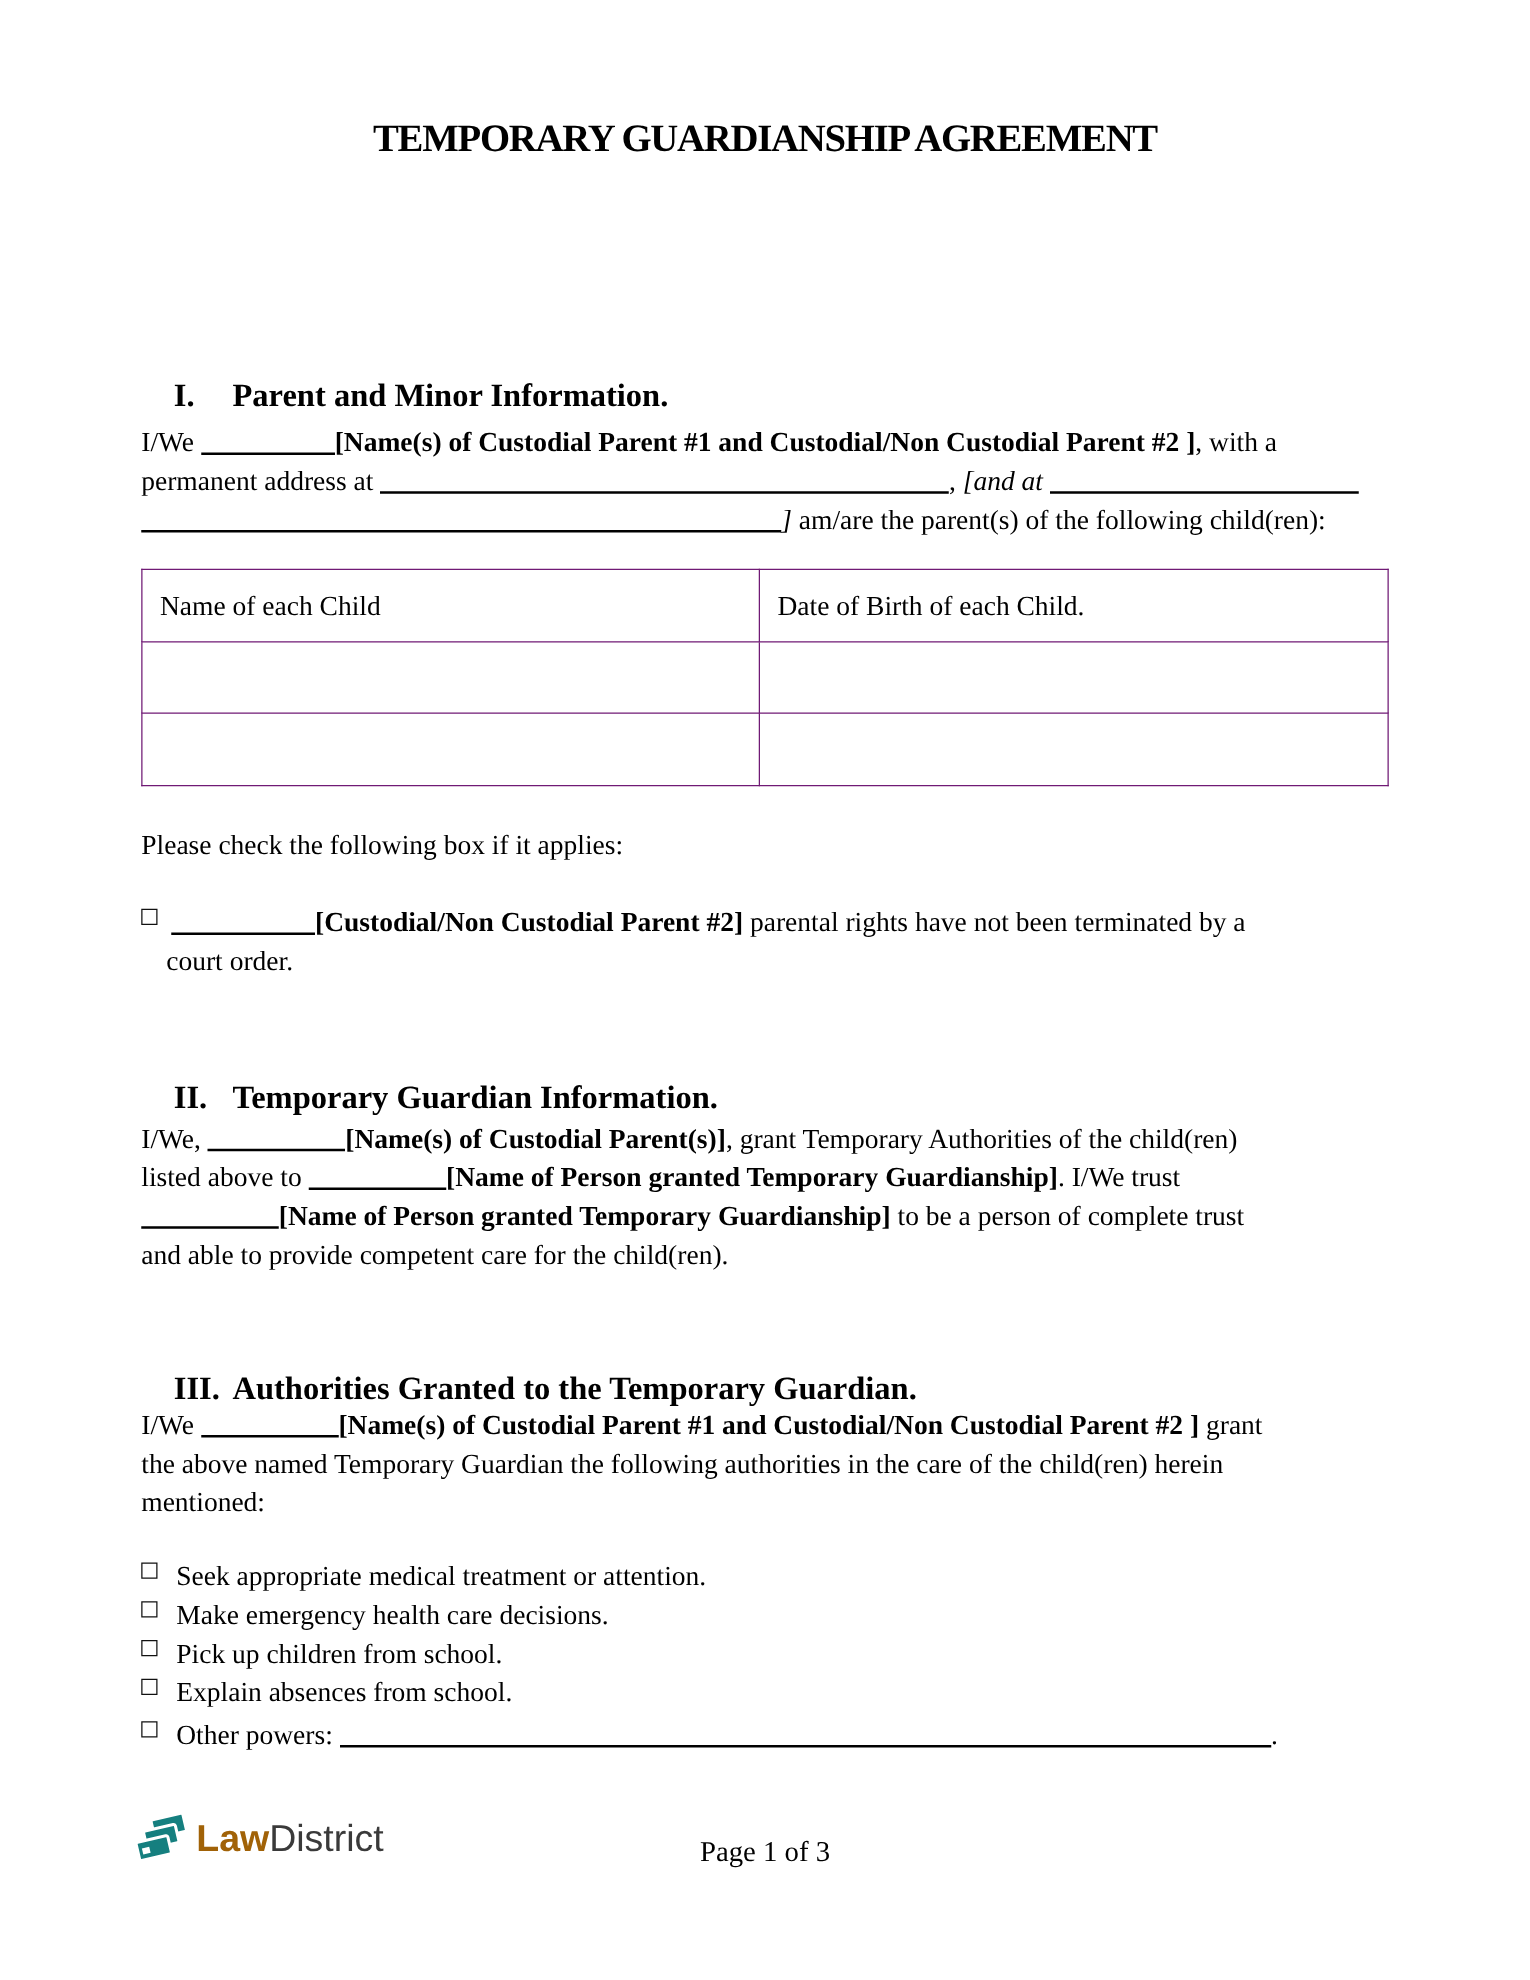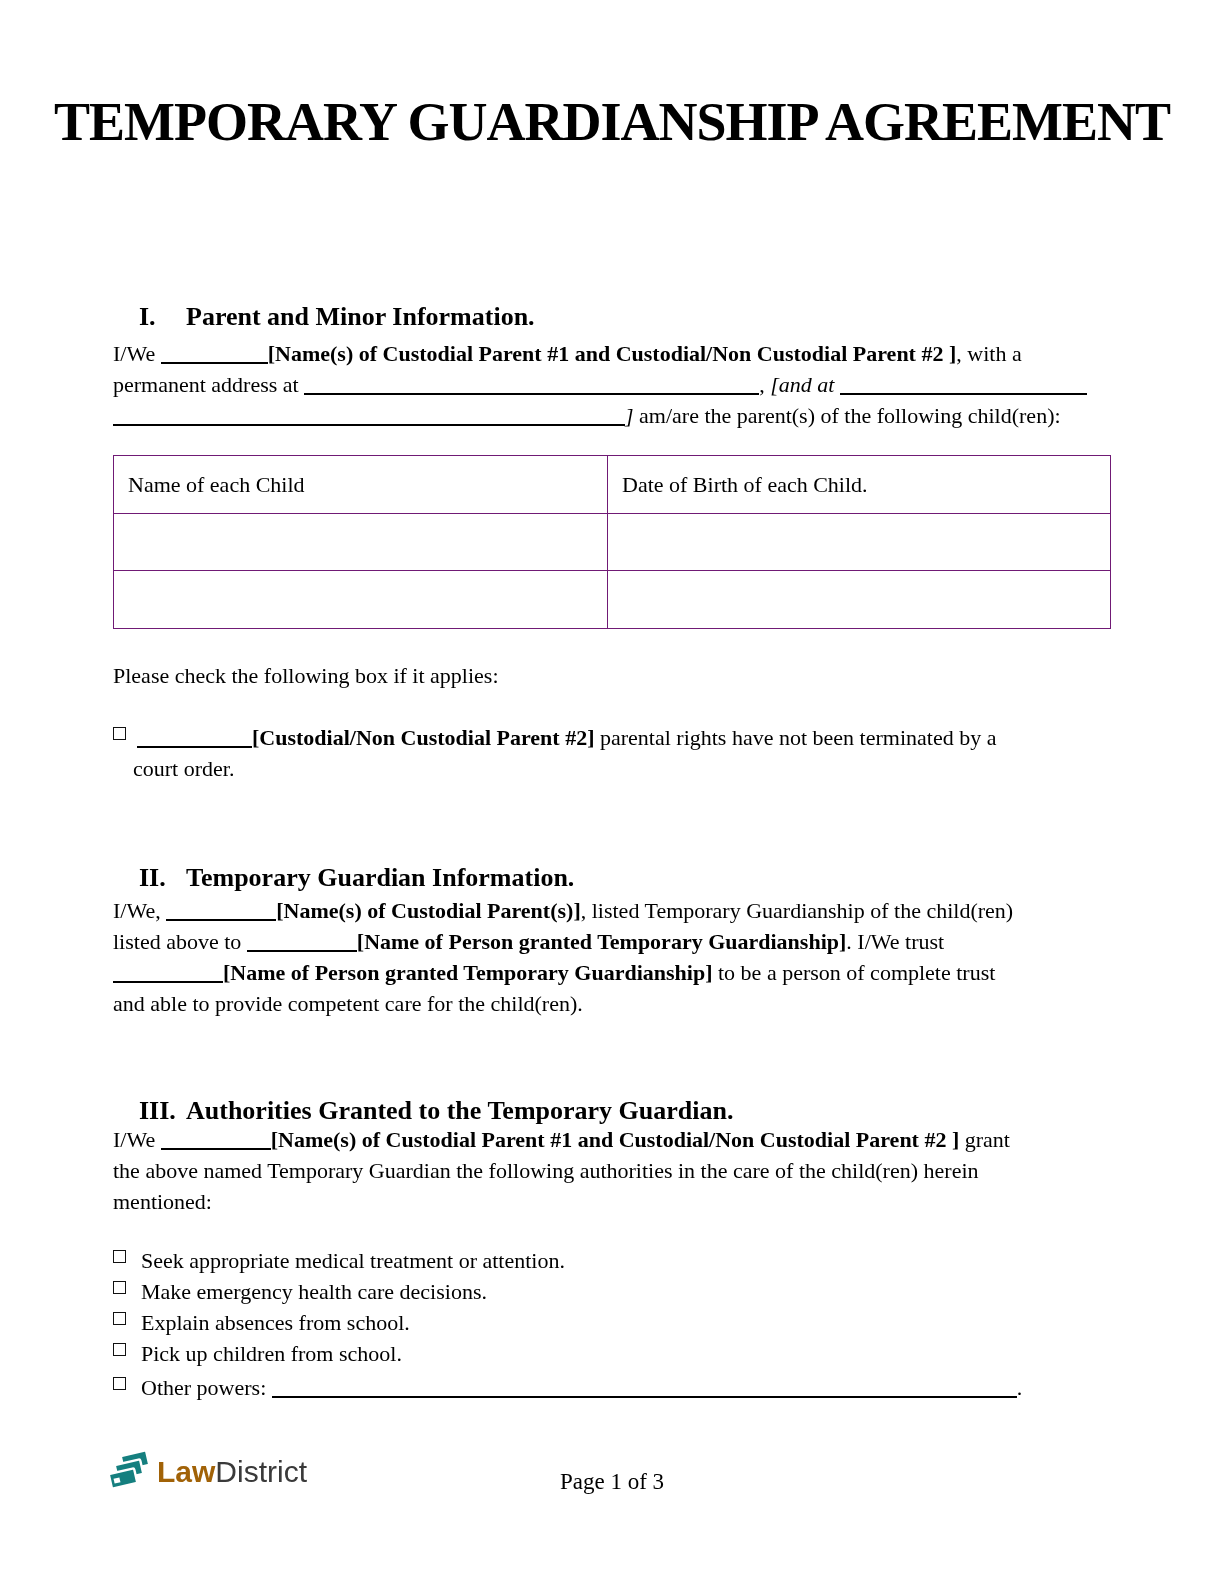--- a/index.html
+++ b/index.html
@@ -1,19 +1,19 @@
 <!DOCTYPE html>
 <html><head>
 <meta charset="utf-8">
 <style>
   html,body{margin:0;padding:0;background:#ffffff;}
   .page{position:relative;width:1224px;height:1584px;background:#ffffff;overflow:hidden;
         font-family:"Liberation Serif",serif;color:#000;}
   .title{position:absolute;top:95px;left:0;width:100%;text-align:center;
-         font-size:54px;font-weight:700;line-height:1;margin:0;letter-spacing:-1px;}
+         font-size:31px;font-weight:700;line-height:1;margin:0;letter-spacing:-1px;}
   .sec-h{position:absolute;left:113px;font-size:26px;font-weight:700;line-height:1;white-space:pre;}
   .sec-h .num{display:inline-block;min-width:47px;}
   .para{position:absolute;left:113px;width:1010px;}
   .pline{display:block;font-size:22px;line-height:31px;white-space:pre;height:31px;}
   .pline span{white-space:pre;}
   .b{font-weight:700;}
   .i{font-style:italic;text-align:center;}
   .blank{display:inline-block;border-bottom:2px solid #000;height:2px;margin-bottom:-3px;}
   .gap{display:inline-block;}
   .cb{display:inline-block;width:11px;height:11px;border:1.5px solid #111;
@@ -75,41 +75,41 @@
   <div class="para" style="top:722px">
     <div class="pline"><span class="cb"></span><span class="gap" style="width: 11px;"></span><span class="blank" style="width: 115px;"></span><span class="b">[Custodial/Non Custodial Parent #2]</span><span> parental rights have not been terminated by a</span></div>
     <div class="pline indent"><span>court order.</span></div>
   </div>
 
   <div class="sec-h" style="top:839px">
     <span class="num">II.</span><span>Temporary Guardian Information.</span>
   </div>
 
   <div class="para" style="top:895px">
-    <div class="pline"><span>I/We, </span><span class="blank" style="width: 110px;"></span><span class="b">[Name(s) of Custodial Parent(s)]</span><span>, listed Temporary Guardianship of the child(ren)</span></div>
+    <div class="pline"><span>I/We, </span><span class="blank" style="width: 110px;"></span><span class="b">[Name(s) of Custodial Parent(s)]</span><span>, grant Temporary Authorities of the child(ren)</span></div>
     <div class="pline"><span>listed above to </span><span class="blank" style="width: 110px;"></span><span class="b">[Name of Person granted Temporary Guardianship]</span><span>. I/We trust</span></div>
     <div class="pline"><span class="blank" style="width: 110px;"></span><span class="b">[Name of Person granted Temporary Guardianship]</span><span> to be a person of complete trust</span></div>
     <div class="pline"><span>and able to provide competent care for the child(ren).</span></div>
   </div>
 
   <div class="sec-h" style="top:1072px">
     <span class="num">III.</span><span>Authorities Granted to the Temporary Guardian.</span>
   </div>
 
   <div class="para" style="top:1124px">
     <div class="pline"><span>I/We </span><span class="blank" style="width: 110px;"></span><span class="b">[Name(s) of Custodial Parent #1 and Custodial/Non Custodial Parent #2 ]</span><span> grant</span></div>
     <div class="pline"><span>the above named Temporary Guardian the following authorities in the care of the child(ren) herein</span></div>
     <div class="pline"><span>mentioned:</span></div>
   </div>
 
   <div class="para" style="top:1245px">
     <div class="pline"><span class="cb"></span><span class="gap" style="width: 15px;"></span><span>Seek appropriate medical treatment or attention.</span></div>
     <div class="pline"><span class="cb"></span><span class="gap" style="width: 15px;"></span><span>Make emergency health care decisions.</span></div>
+    <div class="pline"><span class="cb"></span><span class="gap" style="width: 15px;"></span><span>Pick up children from school.</span></div>
     <div class="pline"><span class="cb"></span><span class="gap" style="width: 15px;"></span><span>Explain absences from school.</span></div>
-    <div class="pline"><span class="cb"></span><span class="gap" style="width: 15px;"></span><span>Pick up children from school.</span></div>
     <div class="pline" style="margin-top:3px"><span class="cb"></span><span class="gap" style="width: 15px;"></span><span>Other powers: </span><span class="blank" style="width: 745px;"></span><span>.</span></div>
   </div>
 
   <div class="footer-logo">
     <svg width="46" height="44" viewBox="0 0 46 44">
       <g>
         <rect x="16" y="3" width="26" height="15" rx="1.5" fill="#157F7F" stroke="#ffffff" stroke-width="2.4" transform="rotate(-13 29 10.5)"></rect>
         <rect x="10" y="12" width="26" height="15" rx="1.5" fill="#157F7F" stroke="#ffffff" stroke-width="2.4" transform="rotate(-13 23 19.5)"></rect>
         <rect x="4" y="21" width="26" height="15" rx="1.5" fill="#157F7F" stroke="#ffffff" stroke-width="2.4" transform="rotate(-13 17 28.5)"></rect>
         <rect x="8" y="28" width="6" height="5" fill="#ffffff" transform="rotate(-13 11 30.5)"></rect>

